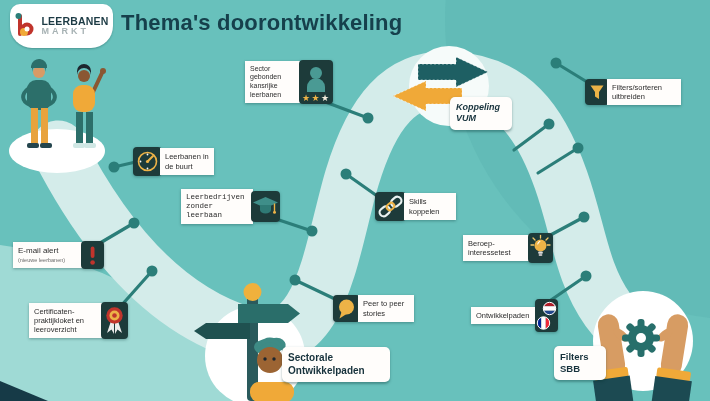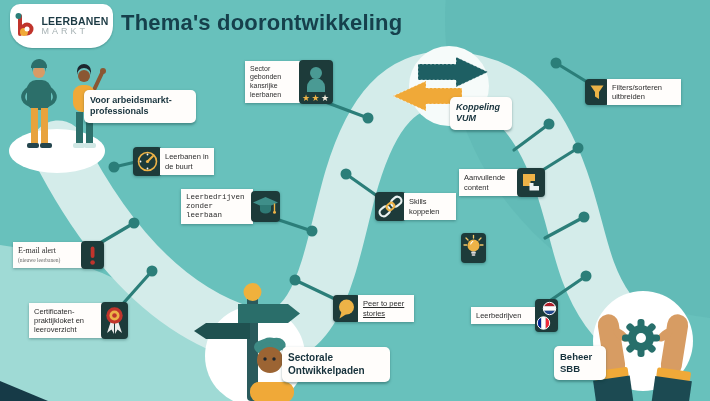--- a/index.html
+++ b/index.html
@@ -17,21 +17,21 @@
   
   .bubble{position:absolute;background:#fffdfb;border-radius:5px;padding:5px 6px;font-weight:bold;
           color:#17323c;box-shadow:0 1.5px 2.5px rgba(10,55,55,.38);z-index:5;line-height:1.25;}
   
   .title{position:absolute;left:121px;top:10px;font-size:22px;font-weight:bold;color:#16404c;z-index:6;letter-spacing:.2px;}
   .logo{position:absolute;left:10px;top:4px;width:103px;height:44px;background:#fff;
         border-radius:10px 10px 22px 22px;display:flex;align-items:center;justify-content:center;gap:3px;
         z-index:6;box-shadow:0 1px 2px rgba(10,55,55,.3);}
   .logo-text{display:flex;flex-direction:column;line-height:1;}
   .logo-l1{font-size:10.5px;font-weight:bold;color:#1c3a44;letter-spacing:.2px;}
-  .logo-l2{font-size:9px;color:#a7b2b4;letter-spacing:3px;font-weight:normal;margin-top:1px;}
+  .logo-l2{font-size:9px;color:#a7b2b4;letter-spacing:3px;font-weight:bold;margin-top:1px;}
 </style>
 </head>
 <body>
 
 <div class="canvas">
 
   <svg class="scene" width="710" height="401" viewBox="0 0 710 401">
     <defs>
       <clipPath id="fnl">
           <circle r="6.2"></circle>
@@ -171,24 +171,23 @@
       <circle cx="4.5" cy="5" r="3" fill="#2b7e79"></circle>
       <circle cx="13" cy="18" r="2.5" fill="#ffffff"></circle>
     </svg>
     <div class="logo-text">
       <span class="logo-l1">LEERBANEN</span>
       <span class="logo-l2">MARKT</span>
     </div>
   </div>
   <div class="title">Thema's doorontwikkeling</div>
 
-  <div class="bubble" style="left:84px;top:90px;width:100px;font-size:9px;">Voor arbeidsmarkt-professionals</div>
   <div class="bubble" style="left:450px;top:97px;width:50px;font-size:9px;font-style:italic;">Koppeling VUM</div>
   <div class="bubble" style="left:282px;top:347px;width:96px;font-size:10px;">Sectorale Ontwikkelpaden</div>
-  <div class="bubble" style="left:554px;top:346px;width:40px;font-size:9.5px;">Beheer SBB</div>
+  <div class="bubble" style="left:554px;top:346px;width:40px;font-size:9.5px;">Filters SBB</div>
 
   <div class="node tile-right" style="left:245px;top:60px;">
     <div class="lbl" style="width:46px;font-size:7px;">Sector gebonden kansrijke leerbanen</div>
     <div class="tile" style="width:34px;height:44px;">
       <svg width="34" height="44" viewBox="0 0 34 44">
         <circle cx="17" cy="13" r="6" fill="#4a9a94"></circle>
         <path d="M8,32 v-5 a9,9 0 0 1 18,0 v5 z" fill="#4a9a94"></path>
         <text x="3" y="41" font-size="9" fill="#edb347">★</text>
         <text x="12.5" y="41" font-size="9" fill="#edb347">★</text>
         <text x="22" y="41" font-size="9" fill="#f3eddc">★</text>
@@ -237,44 +236,36 @@
         <g transform="rotate(-40 15.5 14.5)" fill="none" stroke-linecap="round">
           <rect x="2.5" y="10.5" width="11" height="8" rx="4" stroke="#e9f2f1" stroke-width="2.2"></rect>
           <rect x="17.5" y="10.5" width="11" height="8" rx="4" stroke="#e9f2f1" stroke-width="2.2"></rect>
           <rect x="11.5" y="11.5" width="8" height="6" rx="3" stroke="#edb347" stroke-width="2"></rect>
         </g>
       </svg>
     </div>
     <div class="lbl" style="width:42px;">Skills koppelen</div>
   </div>
 
-  <div class="node tile-right" style="left:459px;top:168px;">
-    <div class="lbl" style="width:50px;">Aanvullende content</div>
-    <div class="tile" style="width:28px;height:29px;">
-      <svg width="28" height="29" viewBox="0 0 28 29">
-        <path d="M6,6 H18 V13 H13.5 V18 H6 Z" fill="#edb347"></path>
-        <path d="M12.5,15 H16.5 V18 H22 V22.5 H12.5 Z" fill="#eef4f3"></path>
-      </svg>
-    </div>
-  </div>
 
   <div class="node tile-right" style="left:13px;top:241px;">
-    <div class="lbl" style="width:60px;font-family:Liberation Serif, serif;">
+    <div class="lbl" style="width:60px;">
       <span class="email-main">E-mail alert</span>
       <span class="email-sub">(nieuwe leerbanen)</span>
     </div>
     <div class="tile" style="width:23px;height:28px;">
       <svg width="23" height="28" viewBox="0 0 23 28">
         <rect x="9.7" y="5.5" width="3.8" height="11.5" rx="1.9" fill="#c0342c"></rect>
         <circle cx="11.6" cy="21.5" r="2.3" fill="#c0342c"></circle>
       </svg>
     </div>
   </div>
 
   <div class="node tile-right" style="left:463px;top:233px;">
+    <div class="lbl" style="width:57px;">Beroep-interessetest</div>
     <div class="tile" style="width:25px;height:30px;">
       <svg width="25" height="30" viewBox="0 0 25 30">
         <g stroke="#f4c969" stroke-width="1.3" stroke-linecap="round">
           <path d="M12.5,2.5 V5"></path>
             <path d="M5,5 L7,7"></path>
             <path d="M20,5 L18,7"></path>
           <path d="M3,12 H5.8"></path>
             <path d="M22,12 H19.2"></path>
         </g>
         <circle cx="12.5" cy="12.5" r="6" fill="#edb347"></circle>
@@ -298,25 +289,25 @@
     </div>
   </div>
 
   <div class="node tile-left" style="left:333px;top:295px;">
     <div class="tile" style="width:27px;height:27px;">
       <svg width="27" height="27" viewBox="0 0 27 27">
         <circle cx="13.5" cy="12" r="7.5" fill="#edb347"></circle>
         <polygon points="8.5,17 6.5,23.5 13.5,19" fill="#edb347"></polygon>
       </svg>
     </div>
-    <div class="lbl" style="width:46px;text-decoration:underline;">Peer to peer stories</div>
+    <div class="lbl" style="width:46px;">Peer to peer stories</div>
   </div>
 
   <div class="node tile-right" style="left:471px;top:299px;">
-    <div class="lbl" style="width:56px;">Leerbedrijven</div>
+    <div class="lbl" style="width:56px;">Ontwikkelpaden</div>
     <div class="tile" style="width:23px;height:33px;">
       <svg width="23" height="33" viewBox="0 0 23 33">
         <g transform="translate(14.5,9.5)">
           <g clip-path="url(#fnl)">
             <rect x="-7" y="-7" width="14" height="4.7" fill="#ae1c28"></rect>
             <rect x="-7" y="-2.3" width="14" height="4.6" fill="#ffffff"></rect>
             <rect x="-7" y="2.3" width="14" height="4.7" fill="#21468b"></rect>
           </g>
           <circle r="6.2" fill="none" stroke="#ffffff" stroke-width="1"></circle>
         </g>

